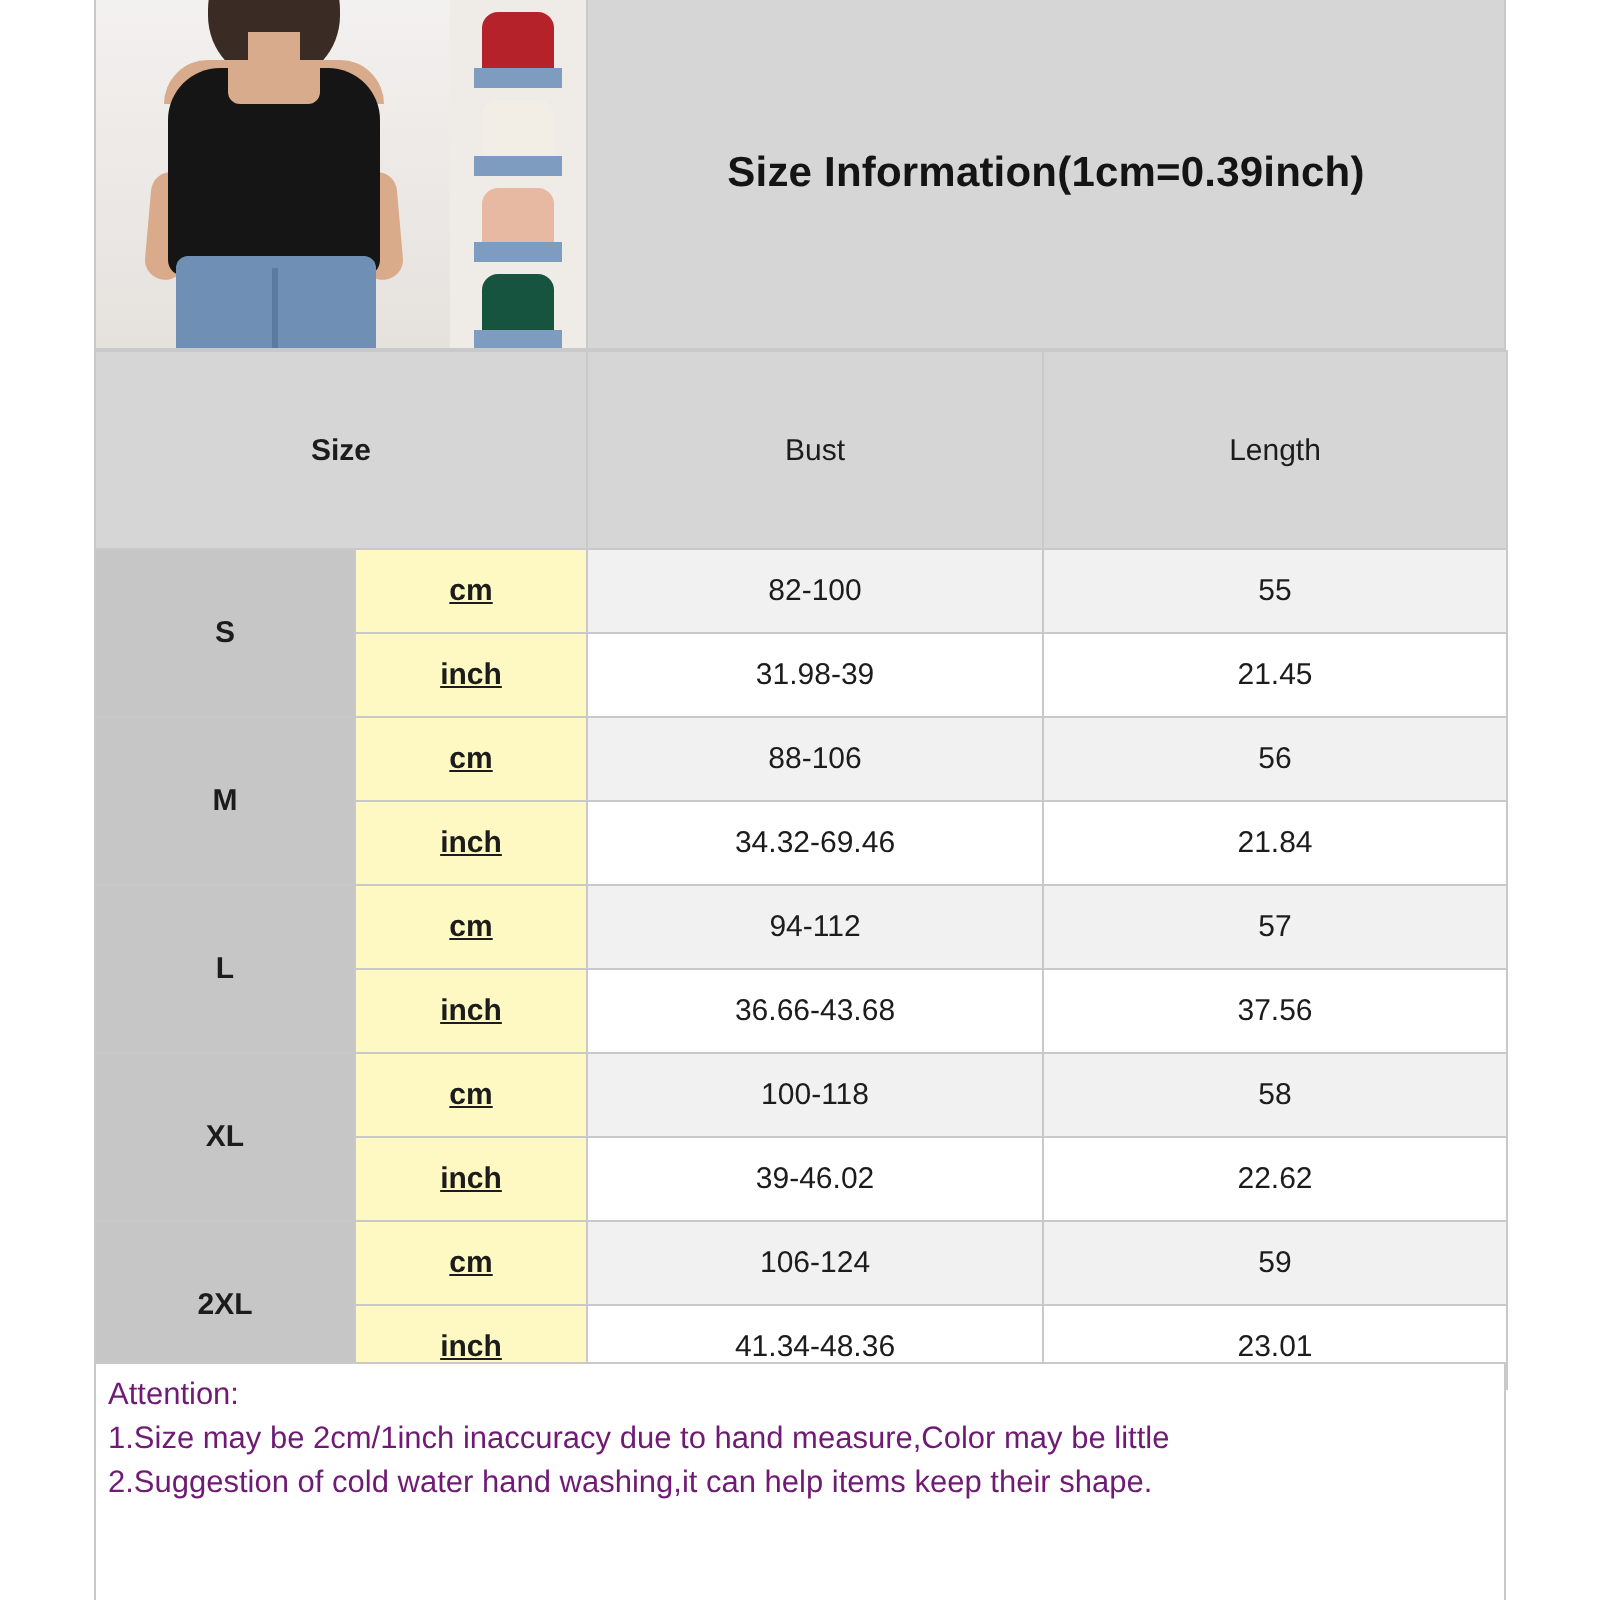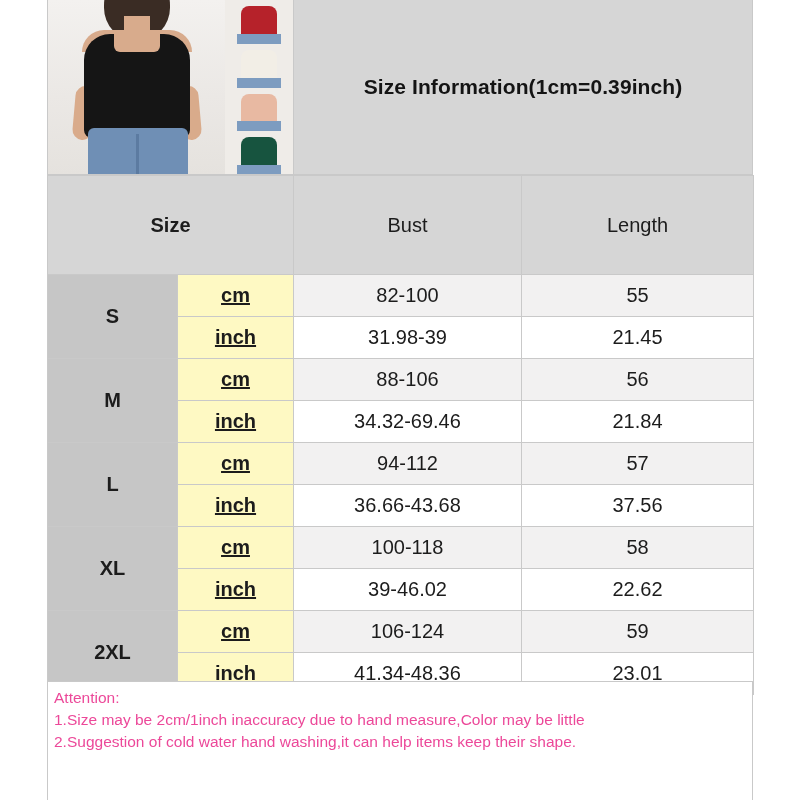--- a/index.html
+++ b/index.html
@@ -197,21 +197,21 @@
     top: 175px;
     width: 706px;
     border-collapse: collapse;
     table-layout: fixed;
     background: #ffffff;
   }
   .size-table td, .size-table th {
     border: 1px solid #c9c9c9;
     text-align: center;
     vertical-align: middle;
-    font-size: 20px;
+    font-size: 15px;
     color: #1c1c1c;
     padding: 0;
   }
   .col-size { width: 130px; }
   .col-unit { width: 116px; }
   .col-bust { width: 228px; }
   .col-len  { width: 232px; }
 
   .head-row td {
     height: 98px;
@@ -256,21 +256,21 @@
     box-sizing: border-box;
     border: 1px solid #c9c9c9;
     border-bottom: none;
     background: #ffffff;
     padding: 5px 4px 0 6px;
   }
   .attention p {
     margin: 0;
     font-size: 15.5px;
     line-height: 22px;
-    color: #ec4899;
+    color: #701a75;
   }
   .attention p.line-1 { letter-spacing: 0; }
 
   
   .green-nub {
     position: absolute;
     left: 291px;
     top: 0;
     width: 36px;
     height: 6px;

